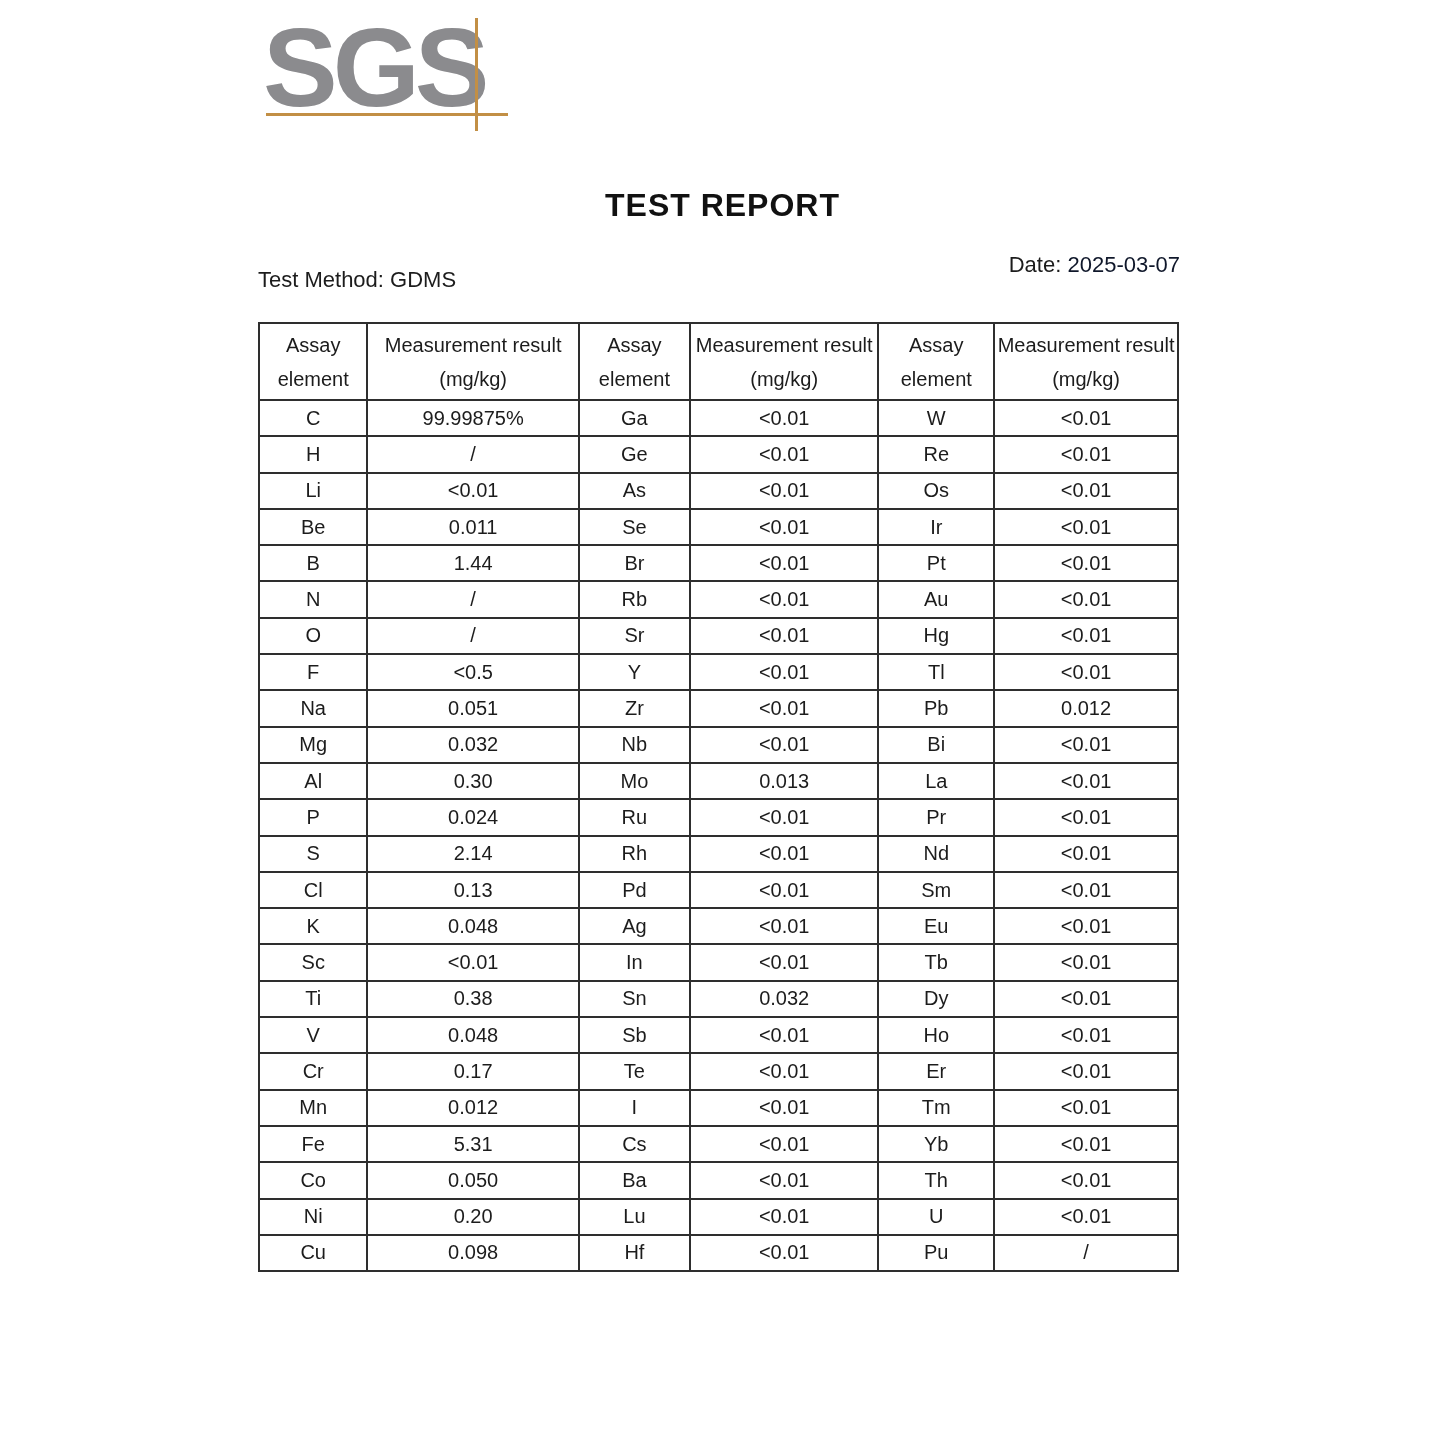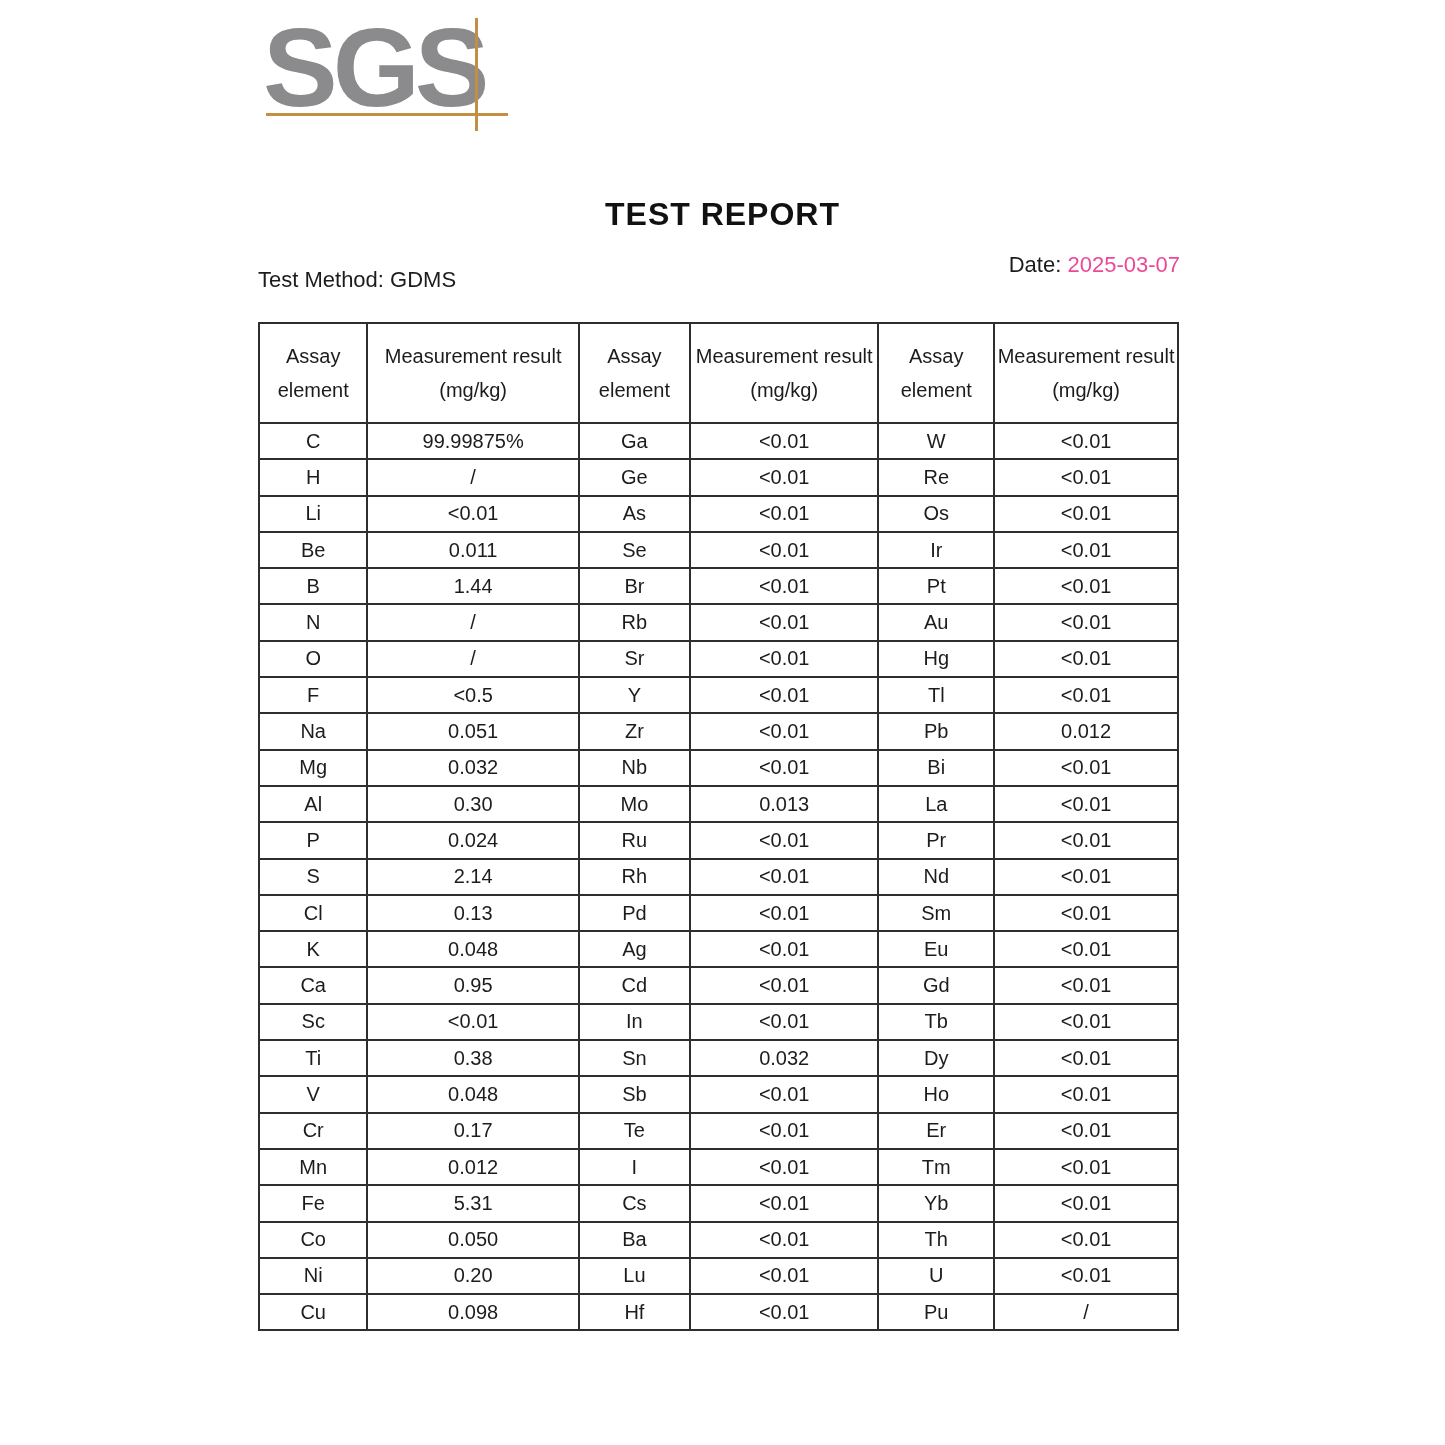--- a/index.html
+++ b/index.html
@@ -42,21 +42,21 @@
     height: 113px;
     background: #c28f45;
   }
 
   
   .title {
     position: absolute;
     left: 0;
     right: 0;
     top: 180px;
-    margin: 16px;
+    margin: 7px;
     text-align: center;
     font-size: 32px;
     font-weight: bold;
     letter-spacing: 1px;
     color: #111;
   }
   .test-method {
     position: absolute;
     left: 258px;
     top: 267px;
@@ -65,42 +65,42 @@
     white-space: nowrap;
   }
   .date-line {
     position: absolute;
     right: 265px;
     top: 252px;
     font-size: 22px;
     color: #1c1c1c;
     white-space: nowrap;
   }
-  .date-value { color: #ec4899; }
+  .date-value { color: #0f172a; }
 
   
   .assay-table {
     position: absolute;
     left: 258px;
     top: 322px;
     width: 921px;
     border-collapse: collapse;
     table-layout: fixed;
     font-size: 20px;
     color: #1c1c1c;
   }
   .assay-table th, .assay-table td {
     border: 2px solid #2e2e2e;
     text-align: center;
     vertical-align: middle;
     padding: 0;
     overflow: hidden;
     white-space: nowrap;
   }
-  .assay-table thead tr { height: 100px; }
+  .assay-table thead tr { height: 77px; }
   .assay-table tbody tr { height: 36.3px; }
   .assay-table th { font-weight: normal; }
   .assay-table th div { line-height: 34px; }
 </style>
 </head>
 <body>
 
 <div class="page">
 
   <div class="logo">
@@ -273,28 +273,20 @@
         </tr>
         <tr>
           <td>K</td>
           <td>0.048</td>
           <td>Ag</td>
           <td>&lt;0.01</td>
           <td>Eu</td>
           <td>&lt;0.01</td>
         </tr>
         <tr>
-          <td>Ca</td>
-          <td>0.95</td>
-          <td>Cd</td>
-          <td>&lt;0.01</td>
-          <td>Gd</td>
-          <td>&lt;0.01</td>
-        </tr>
-        <tr>
           <td>Sc</td>
           <td>&lt;0.01</td>
           <td>In</td>
           <td>&lt;0.01</td>
           <td>Tb</td>
           <td>&lt;0.01</td>
         </tr>
         <tr>
           <td>Ti</td>
           <td>0.38</td>

